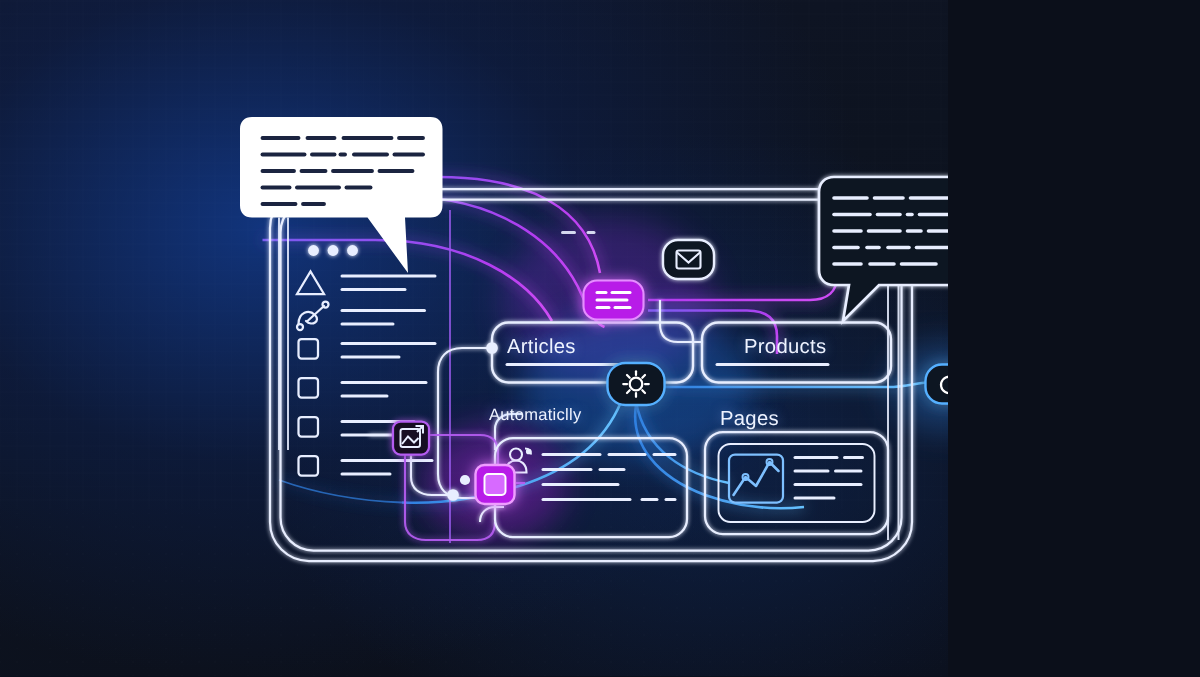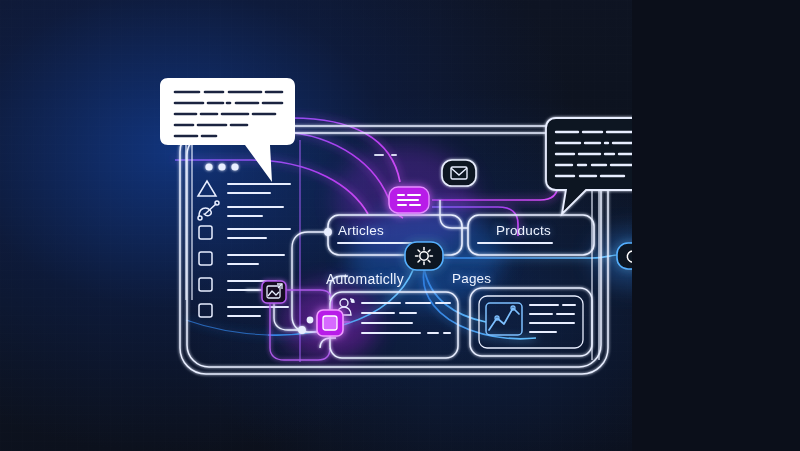--- a/index.html
+++ b/index.html
@@ -10,21 +10,21 @@
   .bg-base{position:absolute;inset:0;
      background:
        radial-gradient(560px 420px at 175px 150px, rgba(18,58,140,.85) 0%, rgba(13,34,86,.45) 38%, rgba(11,17,33,0) 72%),
        radial-gradient(420px 300px at 470px 300px, rgba(16,52,120,.45) 0%, rgba(11,17,33,0) 70%),
        linear-gradient(160deg,#101629 0%,#0d1320 45%,#0b0f1a 100%);}
   .bg-noise{position:absolute;inset:0;opacity:.5;
      background-image:
        repeating-linear-gradient(0deg, rgba(255,255,255,.012) 0 1px, rgba(0,0,0,0) 1px 9px),
        repeating-linear-gradient(90deg, rgba(255,255,255,.012) 0 1px, rgba(0,0,0,0) 1px 11px);}
   svg.layer{position:absolute;left:0;top:0;width:800px;height:451px;}
-  .lbl{position:absolute;color:#eef3ff;font-size:14px;letter-spacing:.2px;
+  .lbl{position:absolute;color:#eef3ff;font-size:11px;letter-spacing:.2px;
        white-space:nowrap;text-shadow:0 0 7px rgba(120,170,255,.55);}
   .lbl.big{font-size:13.5px;}
 </style>
 </head>
 <body>
 
 <div id="stage">
   <div class="bg-base"></div>
   <div class="bg-noise"></div>
 
@@ -352,14 +352,14 @@
       <line x1="186" y1="145" x2="186" y2="300"></line>
       <line x1="192" y1="145" x2="192" y2="300"></line>
       <line x1="592" y1="190" x2="592" y2="360"></line>
       <line x1="599" y1="190" x2="599" y2="360"></line>
     </g>
   </svg>
 
   <div class="lbl big" style="left:338px;top:223px;">Articles</div>
   <div class="lbl big" style="left:496px;top:223px;">Products</div>
   <div class="lbl" style="left:326px;top:271px;">Automaticlly</div>
-  <div class="lbl big" style="left:452px;top:271px;">Pages</div>
+  <div class="lbl big" style="left:480px;top:271px;">Pages</div>
 </div>
 
 </body></html>

